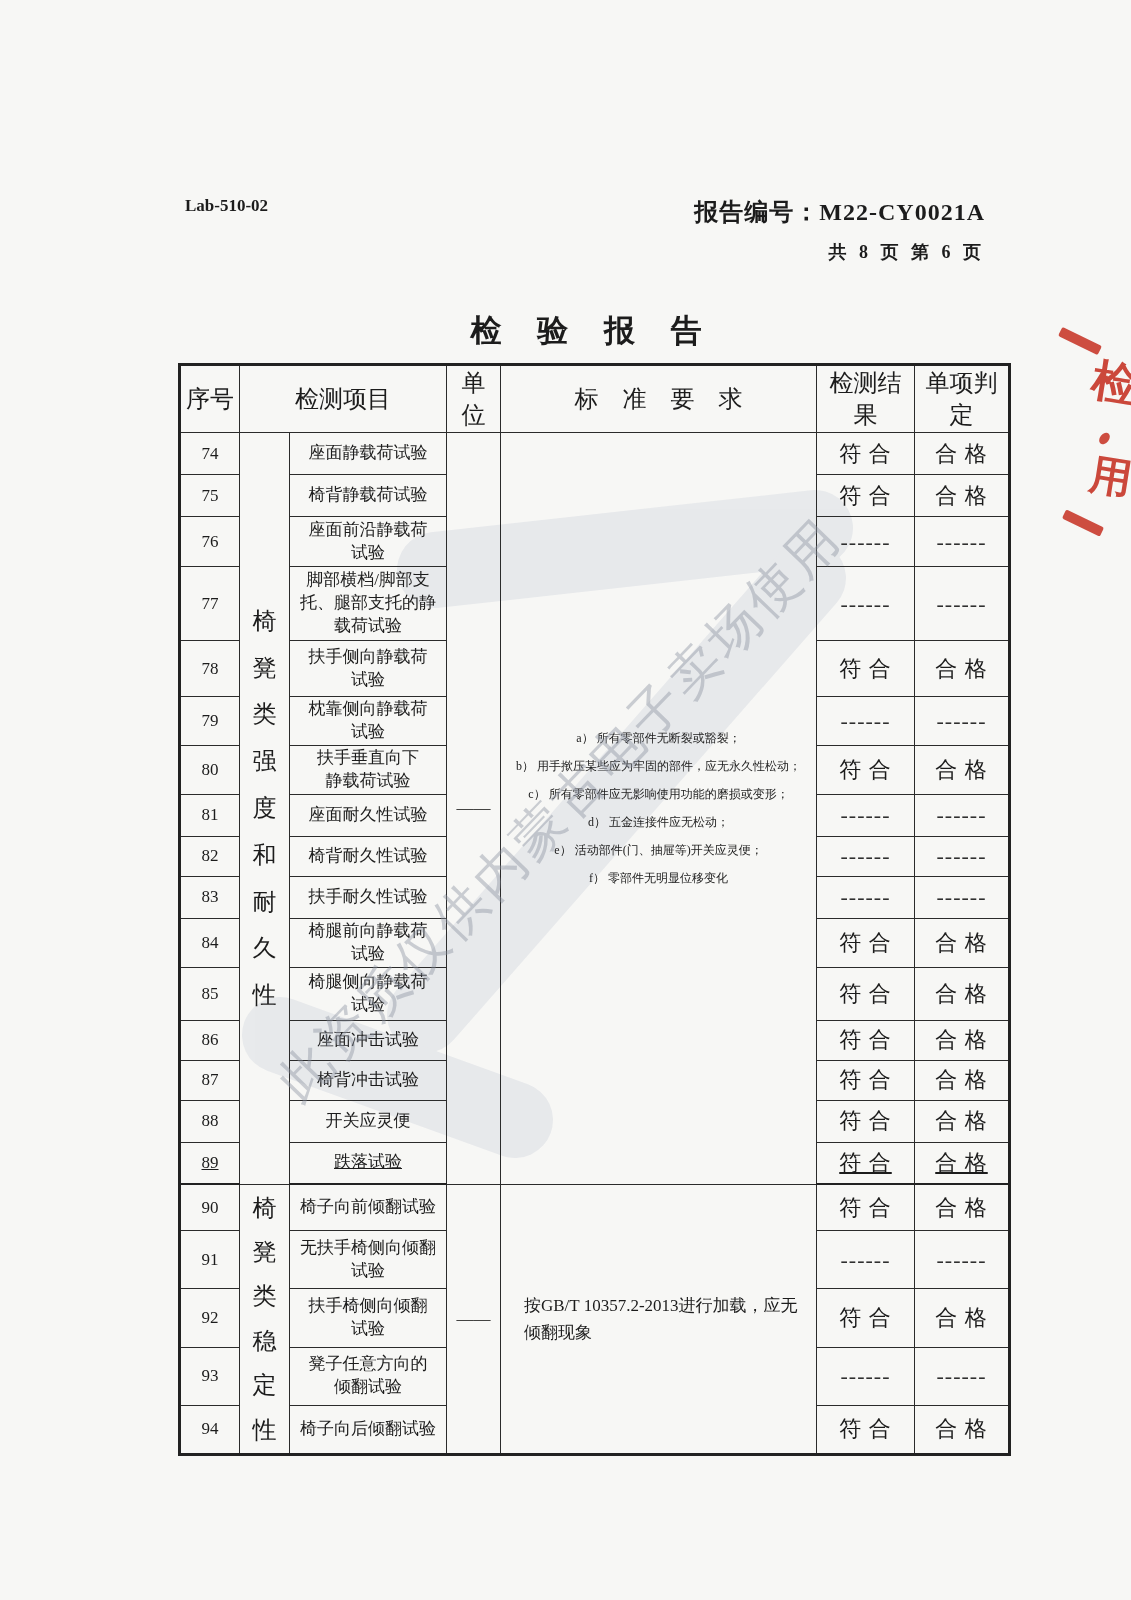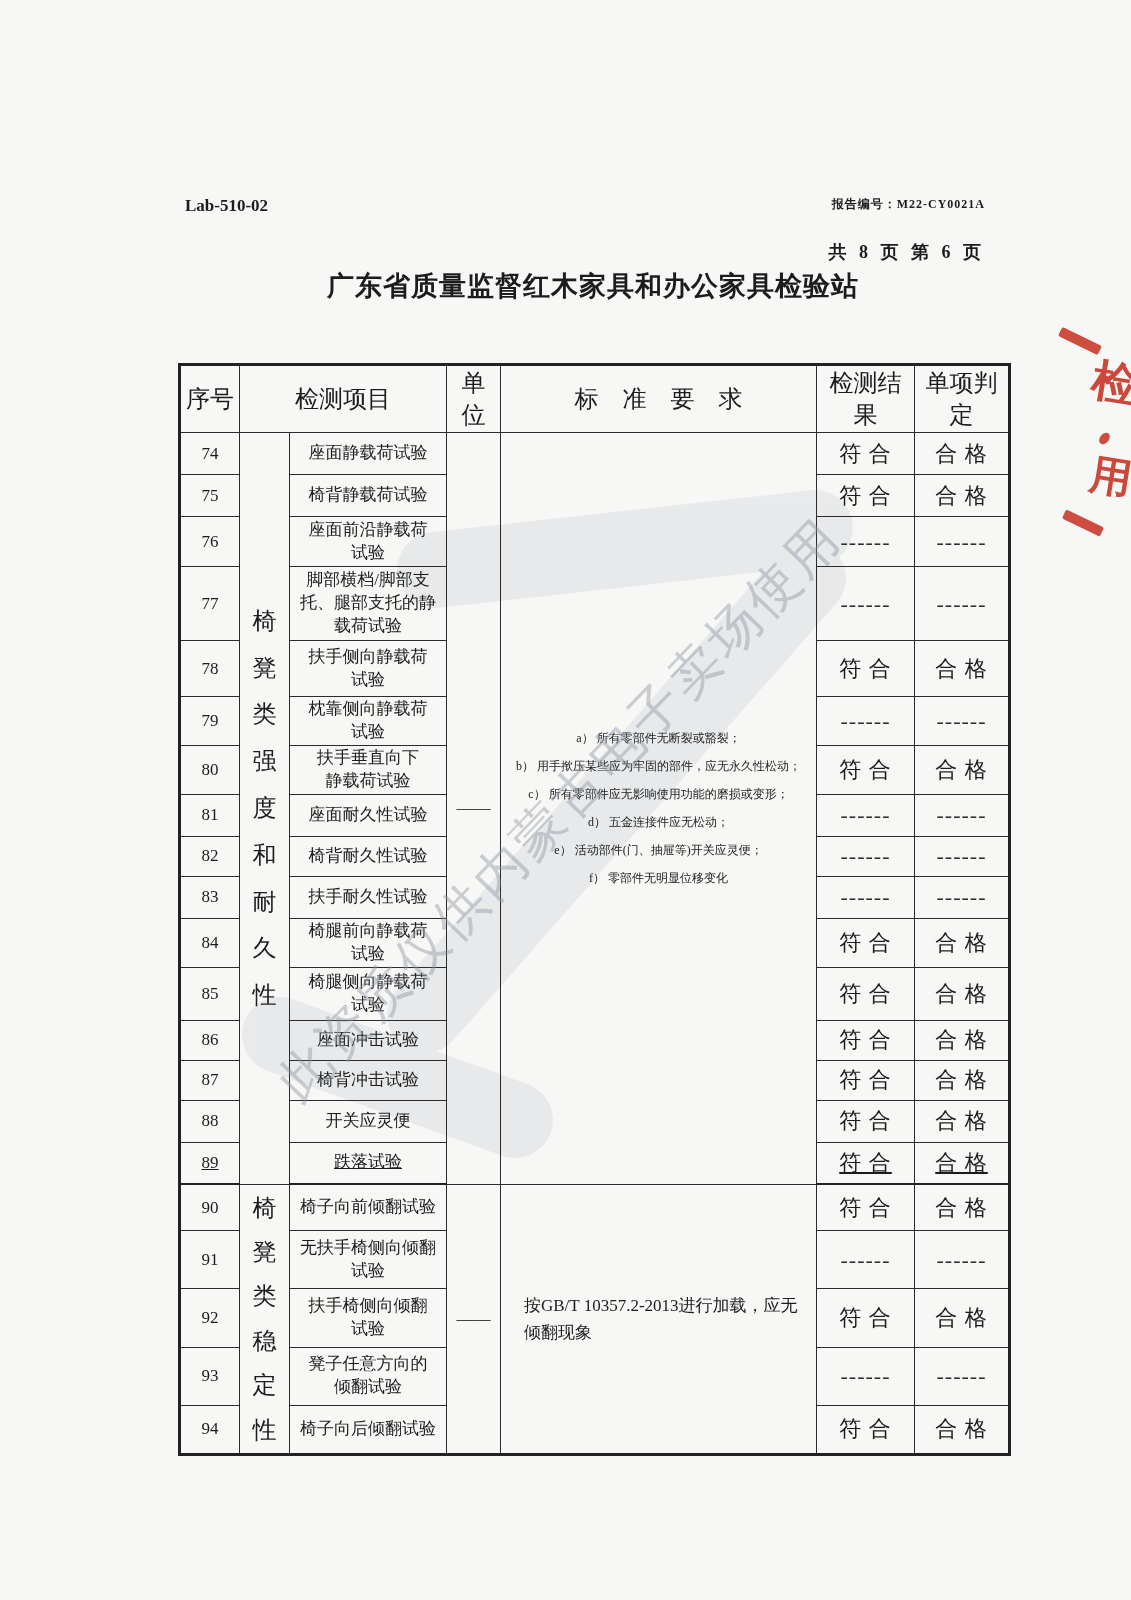--- a/index.html
+++ b/index.html
@@ -31,21 +31,21 @@
   .schar{
     position:absolute;color:#c83a2c;font-weight:bold;
     font-family:"Liberation Sans","DejaVu Sans",sans-serif;
     transform:rotate(9deg);opacity:.92;line-height:1;
   }
   .schar.c1{left:52px;top:26px;font-size:45px;}
   .schar.c2{left:50px;top:122px;font-size:42px;}
   .sdot{position:absolute;left:60px;top:98px;width:9px;height:13px;background:#c83a2c;border-radius:50%;transform:rotate(38deg);opacity:.9;}
   
   .lab-code{position:absolute;left:185px;top:196px;z-index:3;font-weight:bold;font-size:17px;}
-  .rpt-no{position:absolute;top:196px;right:146px;z-index:3;font-size:12px;font-weight:bold;letter-spacing:1px;}
+  .rpt-no{position:absolute;top:196px;right:146px;z-index:3;font-size:24px;font-weight:bold;letter-spacing:1px;}
   .pg-info{position:absolute;top:240px;right:146px;z-index:3;font-size:18px;font-weight:bold;letter-spacing:4px;}
   .org-title{
     position:absolute;left:178px;top:268px;width:830px;z-index:3;
     text-align:center;font-size:27px;font-weight:bold;letter-spacing:1px;
   }
   .doc-title{
     position:absolute;left:178px;top:310px;width:830px;z-index:3;
     text-align:center;font-size:31px;font-weight:bold;letter-spacing:14px;
   }
   
@@ -100,21 +100,21 @@
     <div class="sb top"></div>
     <div class="schar c1">检</div>
     <div class="sdot"></div>
     <div class="schar c2">用</div>
     <div class="sb bottom"></div>
   </div>
 
   <div class="lab-code">Lab-510-02</div>
   <div class="rpt-no">报告编号：M22-CY0021A</div>
   <div class="pg-info">共 8 页 第 6 页</div>
-  <div class="org-title">广东省质量监督红木家具和办公家具检验站</div>
+  <div class="doc-title">检 验 报 告</div>
 
   <table class="rpt">
     <colgroup>
       <col style="width:60px">
         <col style="width:50px">
         <col style="width:157px">
       <col style="width:54px">
         <col style="width:316px">
         <col style="width:98px">
         <col style="width:95px">

